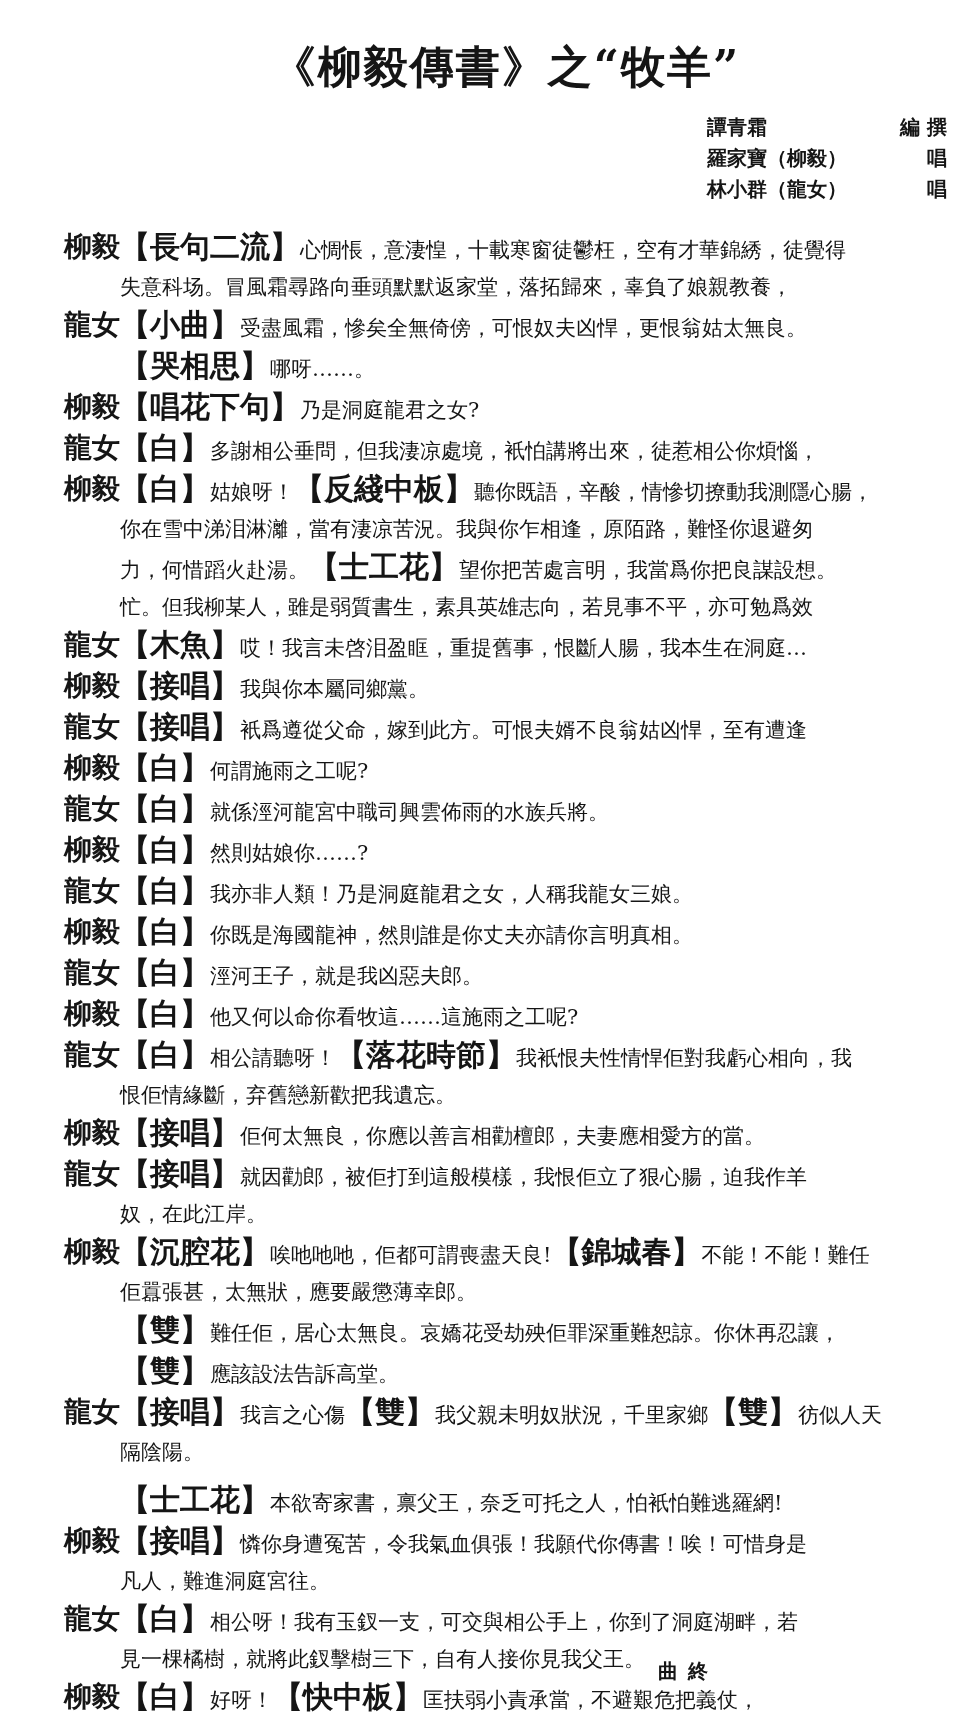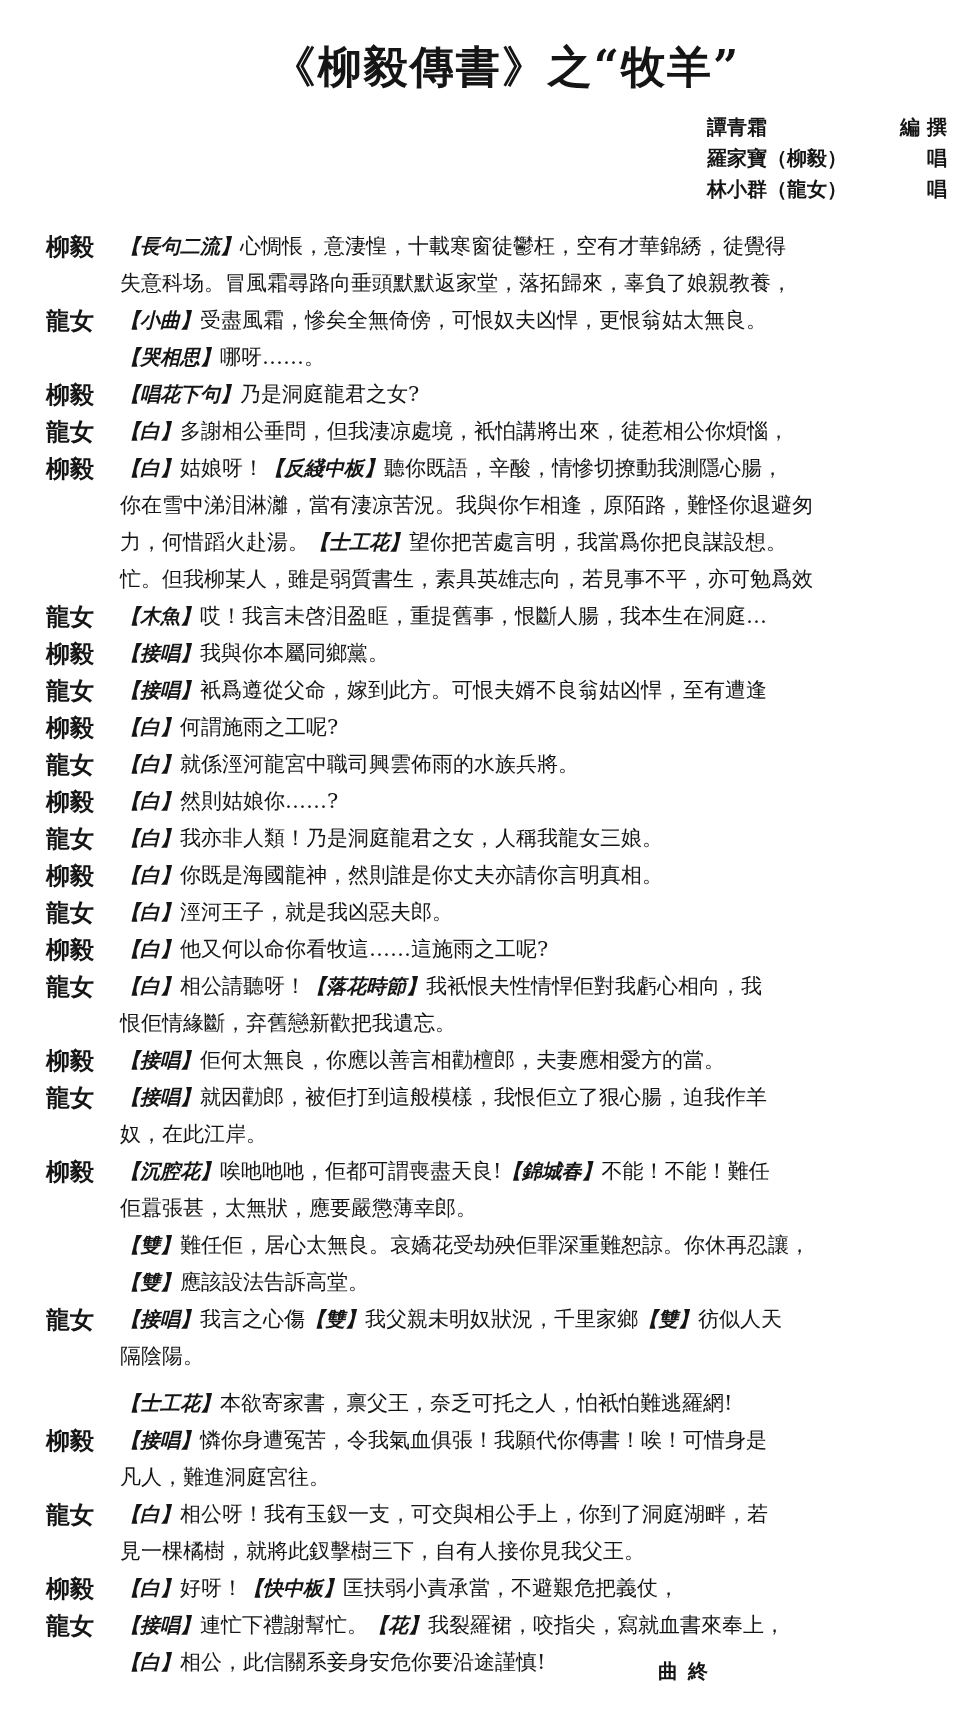--- a/index.html
+++ b/index.html
@@ -14,25 +14,25 @@
     padding-left: 40px; box-sizing: border-box;
   }
   .credits {
     position: absolute; left: 707px; top: 100px; width: 240px;
     font-size: 20px; font-weight: bold; line-height: 31px; margin-top: 12px;
   }
   .credit-row { display: flex; justify-content: space-between; white-space: nowrap; }
   .script { position: absolute; left: 46px; top: 228px; width: 890px; }
   .entry { display: flex; align-items: flex-start; }
   .speaker {
-    width: 74px; flex: 0 0 74px; font-size: 24px; font-weight: bold;
-    line-height: 37px; white-space: nowrap;
+    width: 74px; flex: 0 0 74px; font-size: 28px; font-weight: bold;
+    line-height: 37px; white-space: nowrap; text-align: right;
   }
   .lines { flex: 1; font-size: 21px; line-height: 37px; }
-  .seg-tag { font-weight: bold; font-size: 20px; font-style: italic; }
+  .seg-tag { font-weight: bold; font-size: 30px; }
   .line { white-space: nowrap; }
   .gap { height: 10px; }
   .ending {
     position: absolute; left: 658px; top: 1658px; font-size: 20px;
     font-weight: bold; letter-spacing: 10px;
   }
 </style>
 </head>
 <body>
 

